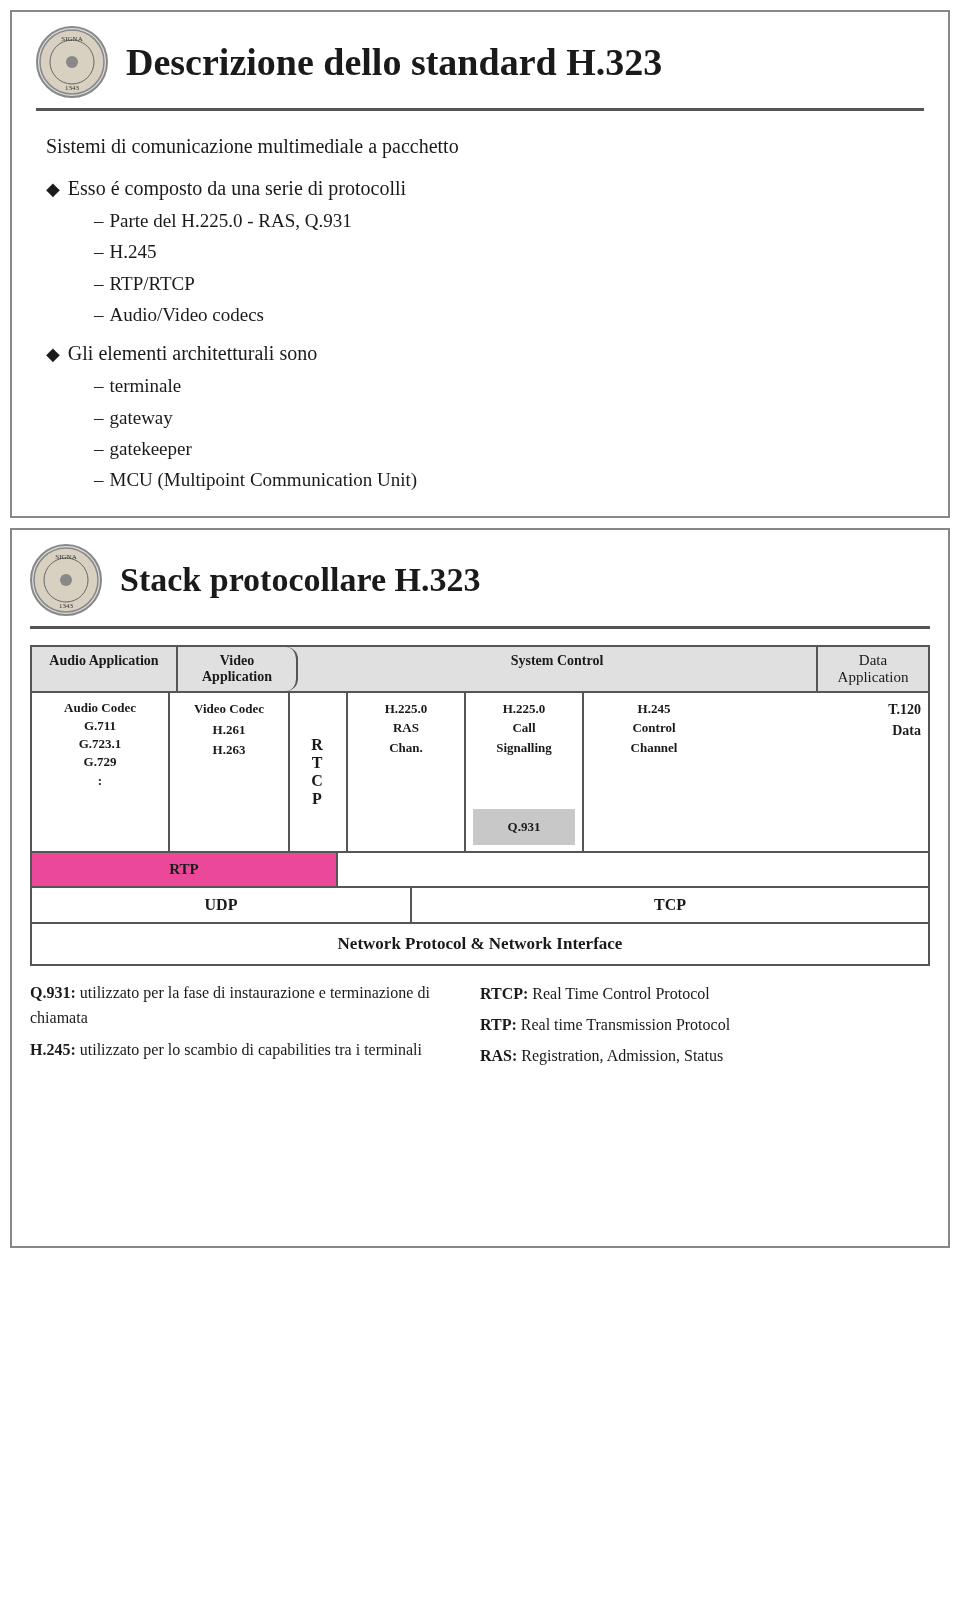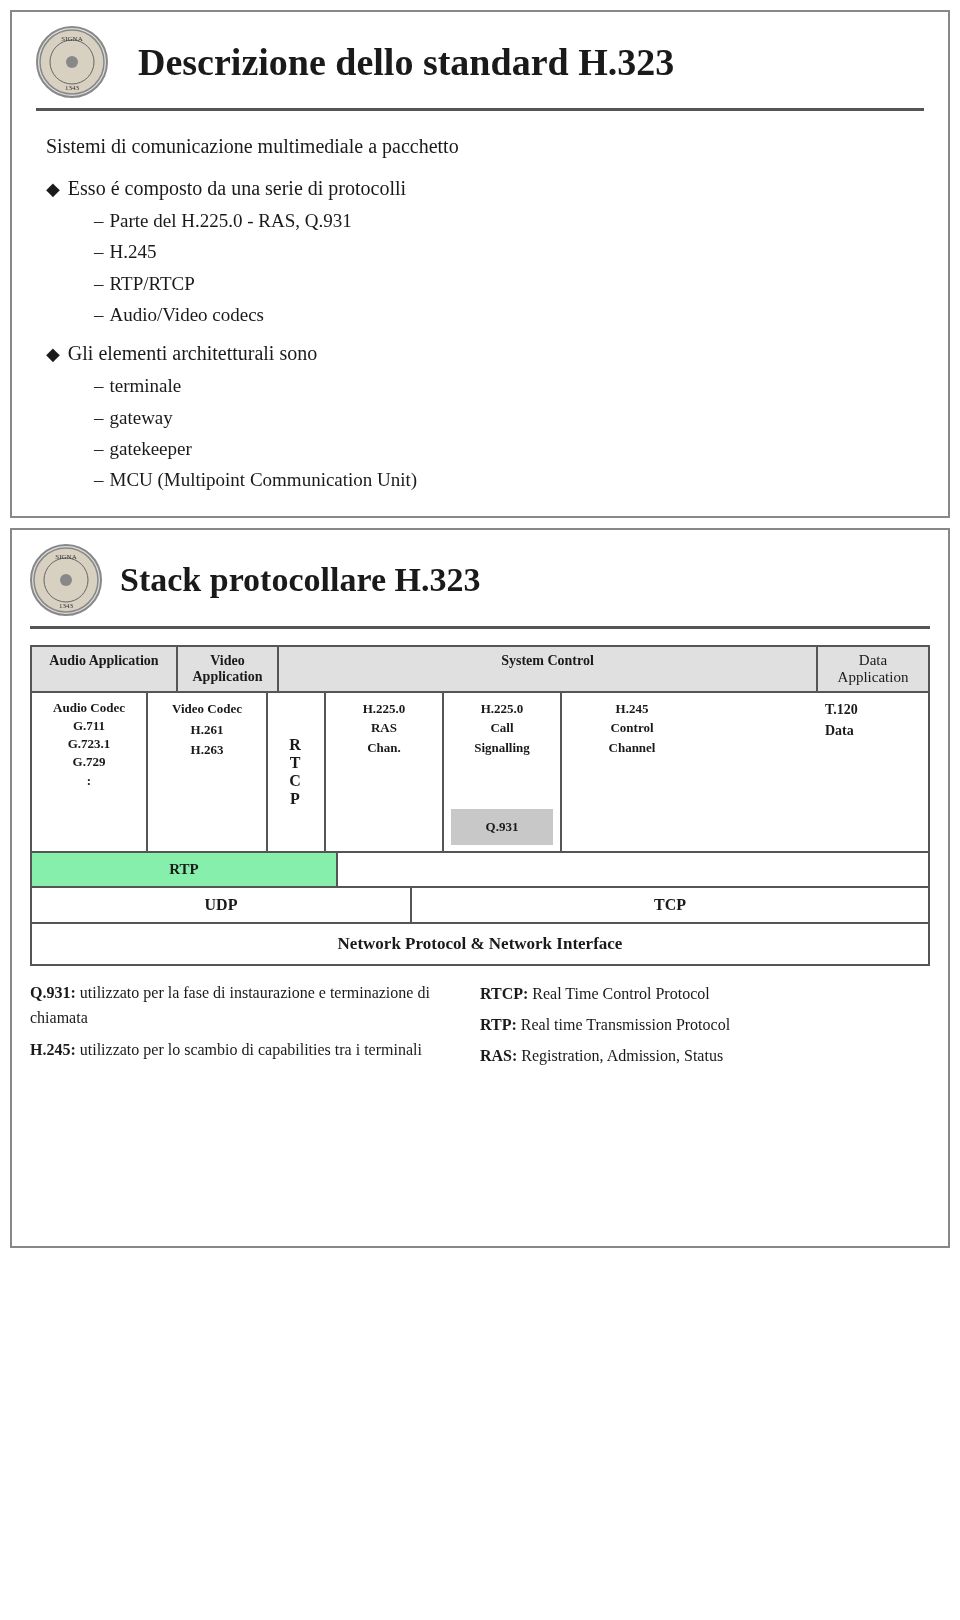--- a/index.html
+++ b/index.html
@@ -41,21 +41,20 @@
       font-size: 9px;
       color: #444;
       text-align: center;
       flex-shrink: 0;
     }
 
     .slide-top-title {
       font-size: 38px;
       font-weight: bold;
       color: #1a1a1a;
-      margin-left: 12px;
     }
 
     .slide-content {
       padding-left: 10px;
       font-size: 20px;
       line-height: 1.7;
     }
 
     .bullet-main {
       display: flex;
@@ -132,26 +131,27 @@
     .stack-col-audio-hdr {
       width: 146px;
       border-right: 2px solid #555;
       padding: 5px 6px;
       font-size: 15px;
       font-weight: bold;
       text-align: center;
     }
 
     .stack-col-video-hdr {
-      width: 101px;
+      width: 120px;
       border-right: 2px solid #555;
       padding: 5px 6px;
       font-size: 15px;
       font-weight: bold;
       text-align: center;
+      border-radius: 12px;
     }
 
     .stack-col-syscontrol-hdr {
       flex: 1;
       border-right: 2px solid #555;
       padding: 5px 6px;
       font-size: 15px;
       font-weight: bold;
       text-align: center;
     }
@@ -223,21 +223,21 @@
       display: flex;
       border-bottom: 2px solid #555;
     }
 
     .rtp-cell {
       width: 306px;
       padding: 8px;
       text-align: center;
       font-size: 15px;
       font-weight: bold;
-      background: #86efac;
+      background: #ec4899;
       border-right: 2px solid #555;
     }
 
     .rtp-spacer {
       flex: 1;
     }
 
     
     .stack-row-udptcp {
       display: flex;
@@ -385,21 +385,21 @@
 
     <div class="stack-row-header">
       <div class="stack-col-audio-hdr cell">Audio Application</div>
       <div class="stack-col-video-hdr cell">Video Application</div>
       <div class="stack-col-syscontrol-hdr cell">System Control</div>
       <div class="stack-col-data-hdr" style="padding:5px 6px; font-size:15px; font-weight:normal; text-align:center;">Data Application</div>
     </div>
 
     <div class="stack-row-protocols">
 
-      <div class="cell cell-audio-codec" style="width:116px;">
+      <div class="cell cell-audio-codec" style="width:138px;">
         <div style="font-size:13px; font-weight:bold; text-align:center; line-height:1.4;">
           Audio Codec<br>G.711<br>G.723.1<br>G.729<br>:
         </div>
       </div>
 
       <div class="cell cell-video-codec" style="width:120px; font-size:13px; font-weight:bold; text-align:center; line-height:1.6;">
         <div>Video Codec<br>H.261<br>H.263</div>
       </div>
 
       <div class="cell cell-rtcp" style="width:58px;">
@@ -420,21 +420,21 @@
         <div class="cell" style="width:118px; font-size:13px; font-weight:bold; text-align:center; line-height:1.5; display:flex; flex-direction:column; justify-content:space-between;">
           <div>H.225.0<br>Call<br>Signalling</div>
           <div style="margin-top:8px; background:#c8c8c8; padding:8px; font-size:13px;">Q.931</div>
         </div>
 
         <div class="cell" style="width:140px; font-size:13px; font-weight:bold; text-align:center; line-height:1.5;">
           <div>H.245<br>Control<br>Channel</div>
         </div>
       </div>
 
-      <div class="cell cell-t120" style="width:110px; font-size:14px; font-weight:bold; text-align:left; border-right:none; line-height:1.5;">
+      <div class="cell cell-t120" style="width:110px; font-size:14px; font-weight:bold; text-align:right; border-right:none; line-height:1.5;">
         <div>T.120<br>Data</div>
       </div>
     </div>
 
     <div class="stack-row-rtp">
       <div class="rtp-cell">RTP</div>
       <div class="rtp-spacer"></div>
     </div>
 
     <div class="stack-row-udptcp">

